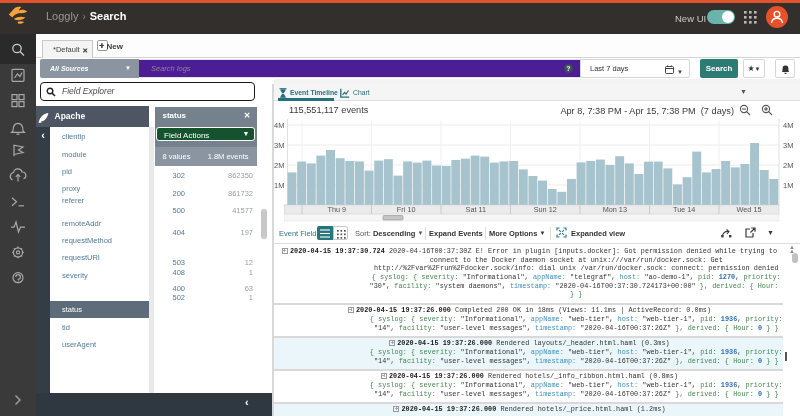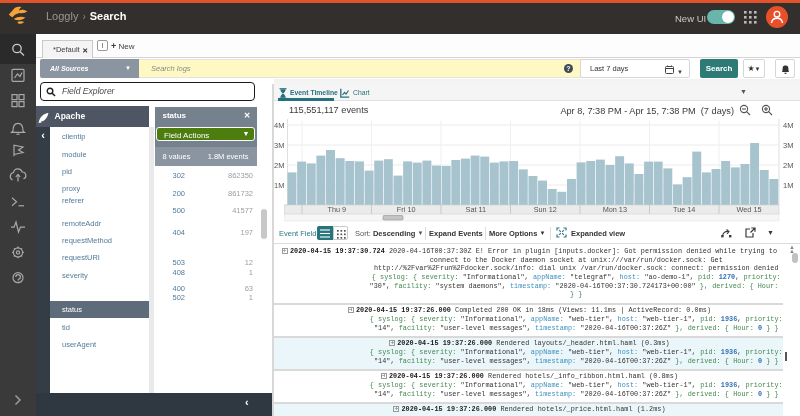--- a/index.html
+++ b/index.html
@@ -22,49 +22,49 @@
 
   
   #rail { left:0; top:34px; width:36px; height:382px; background:#3a3a3a; }
   #railactive { position:absolute; left:0; top:0; width:36px; height:30px; background:#2a2a2a; }
 
   
   #tabrow { left:36px; top:34px; width:764px; height:24px; background:#fdfdfd; border-bottom:1px solid #d4d4d4; }
   #tab1 { position:absolute; left:6px; top:6px; width:51px; height:18px; background:#f4f4f4; border:1px solid #c9c9c9; border-bottom:none; font-size:7.5px; color:#3f3f3f; line-height:17px; padding-left:10px; }
   #tab1 .x { position:absolute; right:4px; top:1px; font-size:7px; color:#333; font-weight:bold; }
   #pinbox { position:absolute; left:61px; top:6px; width:11px; height:11px; border:1px solid #999; border-radius:2px; font-size:7px; color:#555; text-align:center; line-height:10px; background:#fff; }
-  #plusnew { position:absolute; left:75px; top:7px; font-size:8px; color:#3d3d3d; }
+  #plusnew { position:absolute; left:63px; top:7px; font-size:8px; color:#3d3d3d;font-weight:bold; }
   #plusnew b { font-size:9px; }
 
   
   #searchrow { left:36px; top:59px; width:764px; height:25px; background:#fff; }
   #srcdrop { position:absolute; left:4px; top:0px; width:99px; height:19px; background:#8a95a1; border-radius:2px 0 0 2px; color:#fff; font-size:7px; font-style:italic; font-weight:bold; line-height:19px; padding-left:10px; }
   #srcdrop .car { position:absolute; right:8px; top:0; font-style:normal; font-size:6px; }
-  #searchinput { position:absolute; left:103px; top:0px; width:449px; height:19px; background:#fef9c3; border:1px solid #e2e2e2; border-left:none; font-size:7.5px; font-style:italic; color:#8a8a8a; line-height:17px; padding-left:12px; }
+  #searchinput { position:absolute; left:103px; top:0px; width:449px; height:19px; background:#4c1d95; border:1px solid #e2e2e2; border-left:none; font-size:7.5px; font-style:italic; color:#8a8a8a; line-height:17px; padding-left:12px; }
   #qmark { position:absolute; left:528px; top:5px; width:9px; height:9px; background:#3f4b58; border-radius:5px; color:#fff; font-size:7px; font-weight:bold; text-align:center; line-height:9px; }
   #last7 { position:absolute; left:544px; top:0px; width:110px; height:19px; background:#fff; border:1px solid #d6d6d6; border-radius:2px; font-size:7.5px; color:#333; line-height:17px; padding-left:9px; }
   #btnsearch { position:absolute; left:664px; top:0px; width:38px; height:19px; background:#2d7b75; border-radius:2px; color:#fff; font-size:8px; font-weight:bold; text-align:center; line-height:19px; }
   #btnstar { position:absolute; left:707px; top:0px; width:22px; height:19px; background:#fff; border:1px solid #d6d6d6; border-radius:2px; font-size:8px; color:#333; text-align:center; line-height:17px; }
   #btnbell { position:absolute; left:739px; top:0px; width:20px; height:19px; background:#fff; border:1px solid #d6d6d6; border-radius:2px; color:#333; text-align:center; }
 
   
   #lpanel { left:36px; top:84px; width:236px; height:332px; background:#fff; }
   #fieldbox { position:absolute; left:4px; top:-2px; width:215px; height:19px; background:#fff; border:1.5px solid #191919; border-radius:4px; font-size:8.5px; color:#4a4a4a; font-style:italic; line-height:16px; padding-left:21px; }
   #darkstrip { position:absolute; left:0px; top:22px; width:14px; height:287px; background:#343c45; }
   #collapser { position:absolute; left:2px; top:44px; width:10px; height:15px; color:#fff; font-size:11px; font-weight:bold; text-align:center; line-height:14px; }
   #apachehdr { position:absolute; left:0px; top:22px; width:112.5px; height:21px; background:#4d5662; font-size:8.5px; font-weight:bold; color:#fff; line-height:21px; padding-left:18.5px; }
   .fld { position:absolute; left:14px; width:98.5px; height:17.3px; font-size:7.5px; color:#527b9a; line-height:17.3px; padding-left:12px; }
   .fld.sel { background:#5d6b7a; color:#fff; }
   .fld .hash { color:#9aa0a6; margin-right:2px; }
   #colgap { position:absolute; left:112.5px; top:43px; width:5px; height:266px; background:#e9e9e9; }
   
   #sthdr { position:absolute; left:118.5px; top:23px; width:102px; height:18px; background:#76818e; color:#fff; font-size:8px; font-weight:bold; line-height:18px; padding-left:8px; }
   #sthdr .x { position:absolute; right:6px; top:0; font-size:8px; }
   #stfa { position:absolute; left:118.5px; top:41px; width:102px; height:22px; background:#76818e; }
-  #stfa .btn { position:absolute; left:1.5px; top:2px; width:99px; height:14px; background:#4d7c0f; border:1px solid #fff; border-radius:3px; color:#fff; font-size:8px; line-height:16px; padding-left:7px; }
+  #stfa .btn { position:absolute; left:1.5px; top:2px; width:99px; height:14px; background:#14532d; border:1px solid #fff; border-radius:3px; color:#fff; font-size:8px; line-height:16px; padding-left:7px; }
   #stfa .car { position:absolute; right:7px; top:5px; font-size:7px; color:#fff; }
   #ststats { position:absolute; left:118.5px; top:63px; width:102px; height:19px; background:#8a95a1; color:#fff; font-size:7.5px; line-height:19px; }
   #ststats .l { padding-left:8px; }
   #ststats .r { position:absolute; right:8px; top:0; }
   .strow { position:absolute; left:118.5px; width:102px; height:17.3px; font-size:7.5px; line-height:17.3px; }
   .strow .k { color:#527b9a; padding-left:18px; }
   .strow .v { position:absolute; right:3.5px; top:0; color:#9aa0a6; }
   #lpscroll { position:absolute; left:225px; top:125px; width:6px; height:30px; background:#c8c8c8; border-radius:3px; }
   #lfooter { position:absolute; left:0px; top:309px; width:236px; height:23px; background:#2f3740; }
   #lfooter .ch { position:absolute; left:209px; top:3px; color:#fff; font-size:11px; font-weight:bold; }

